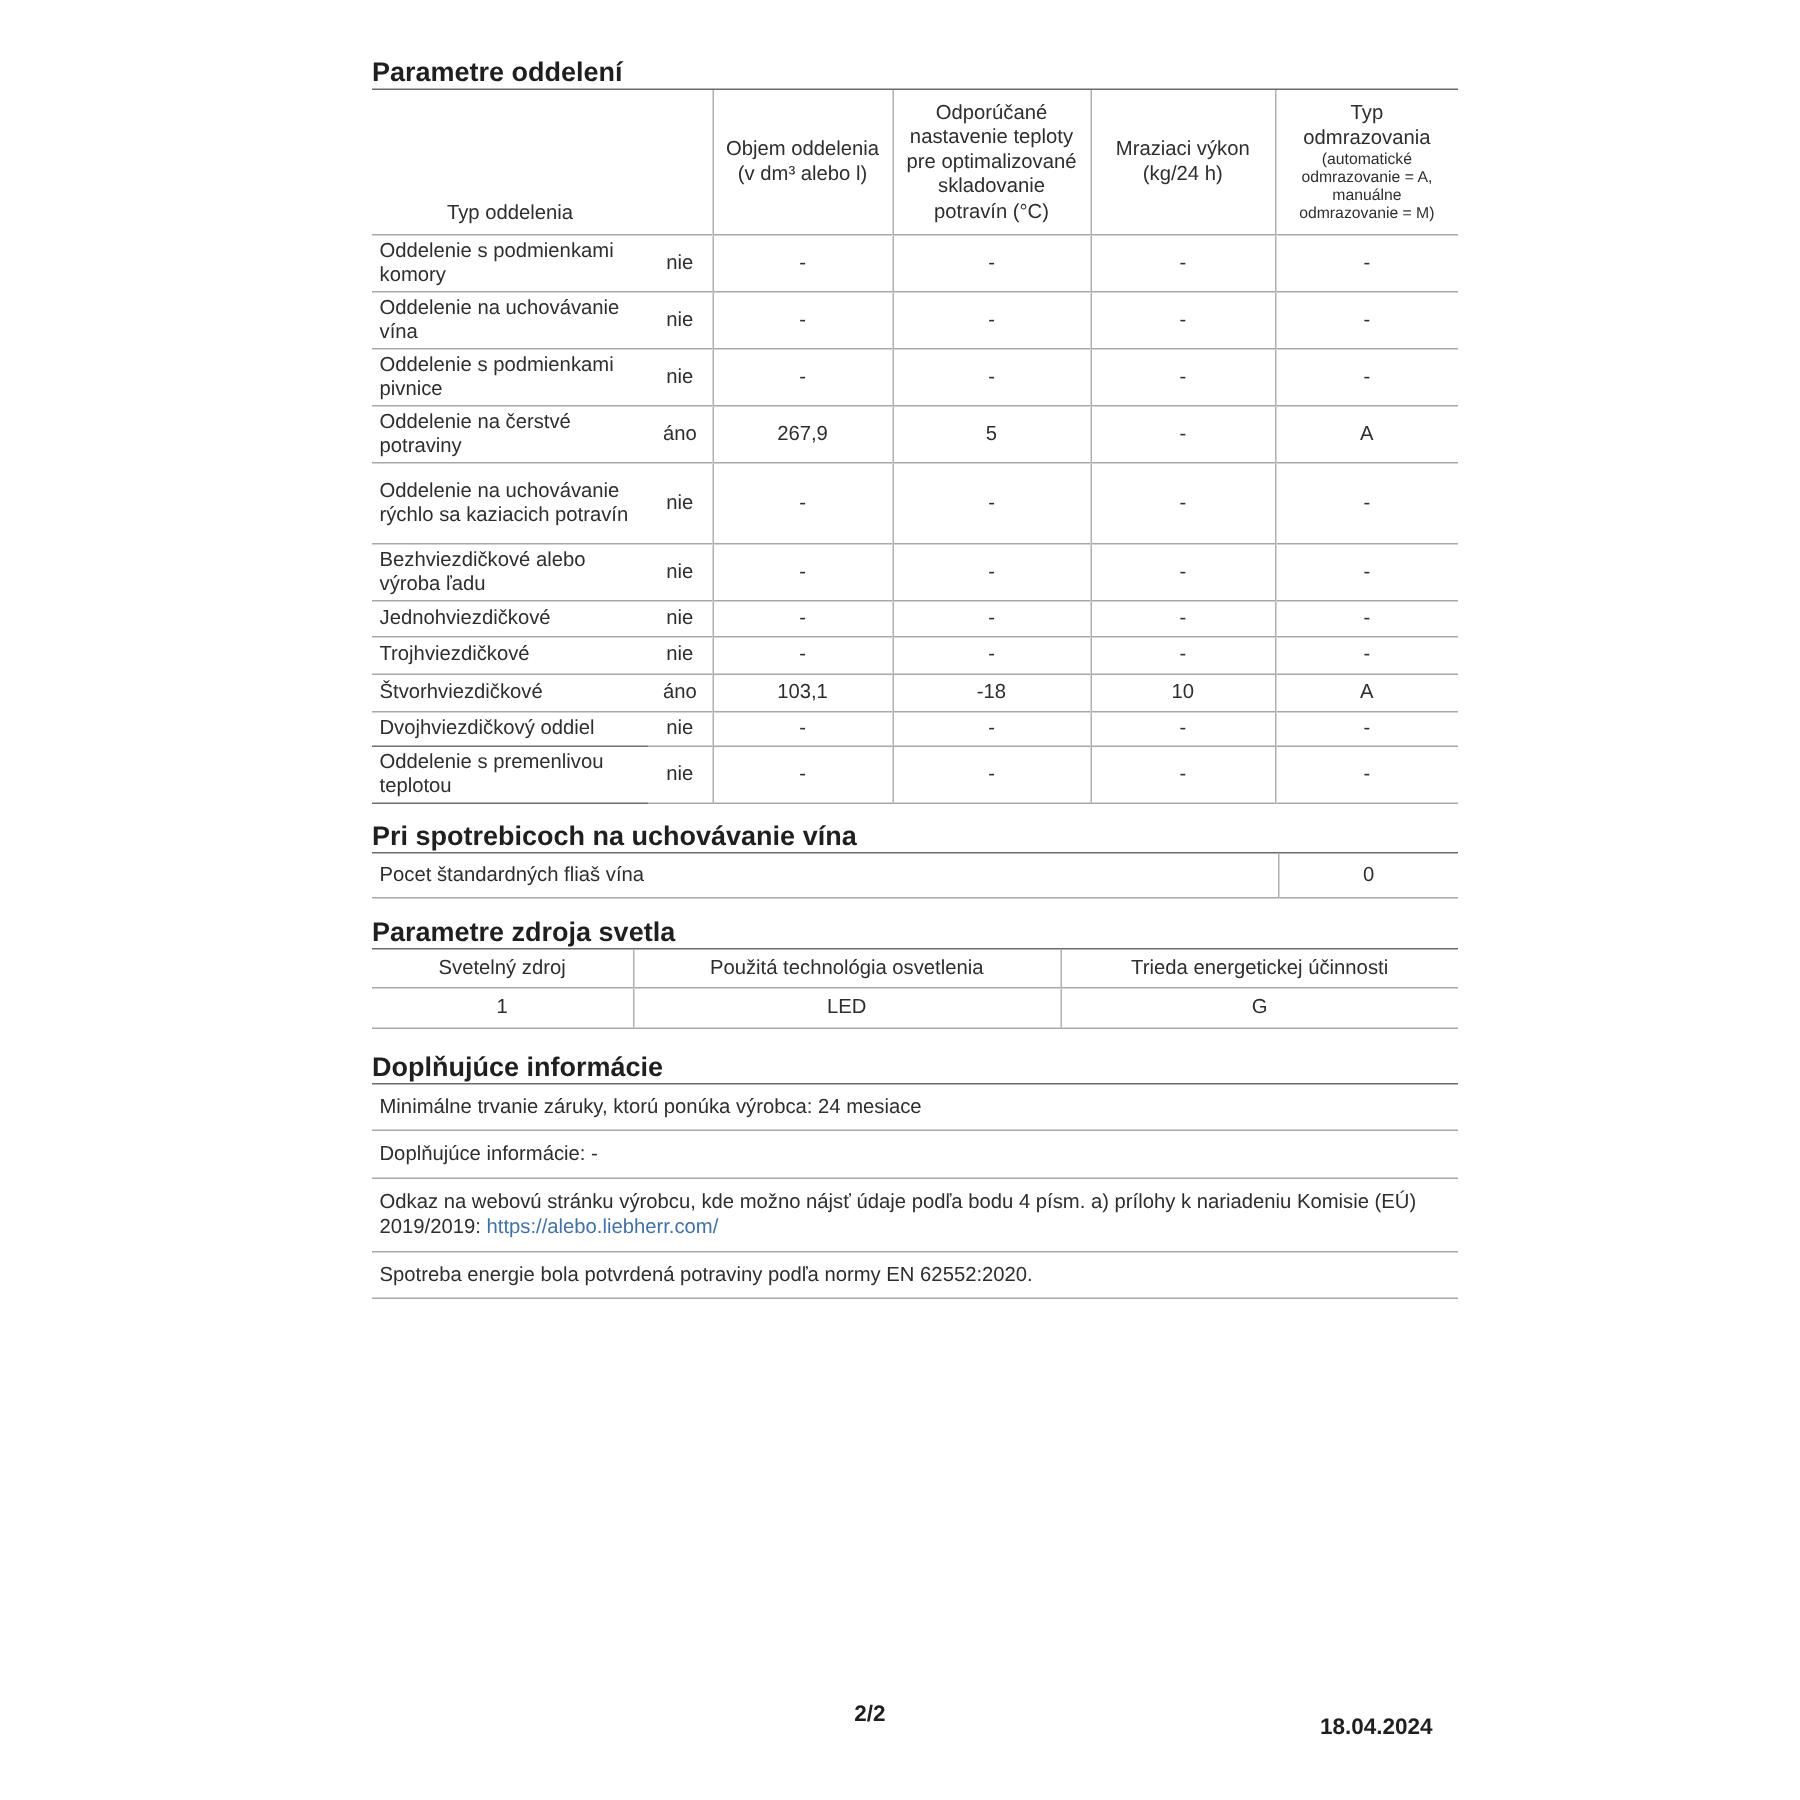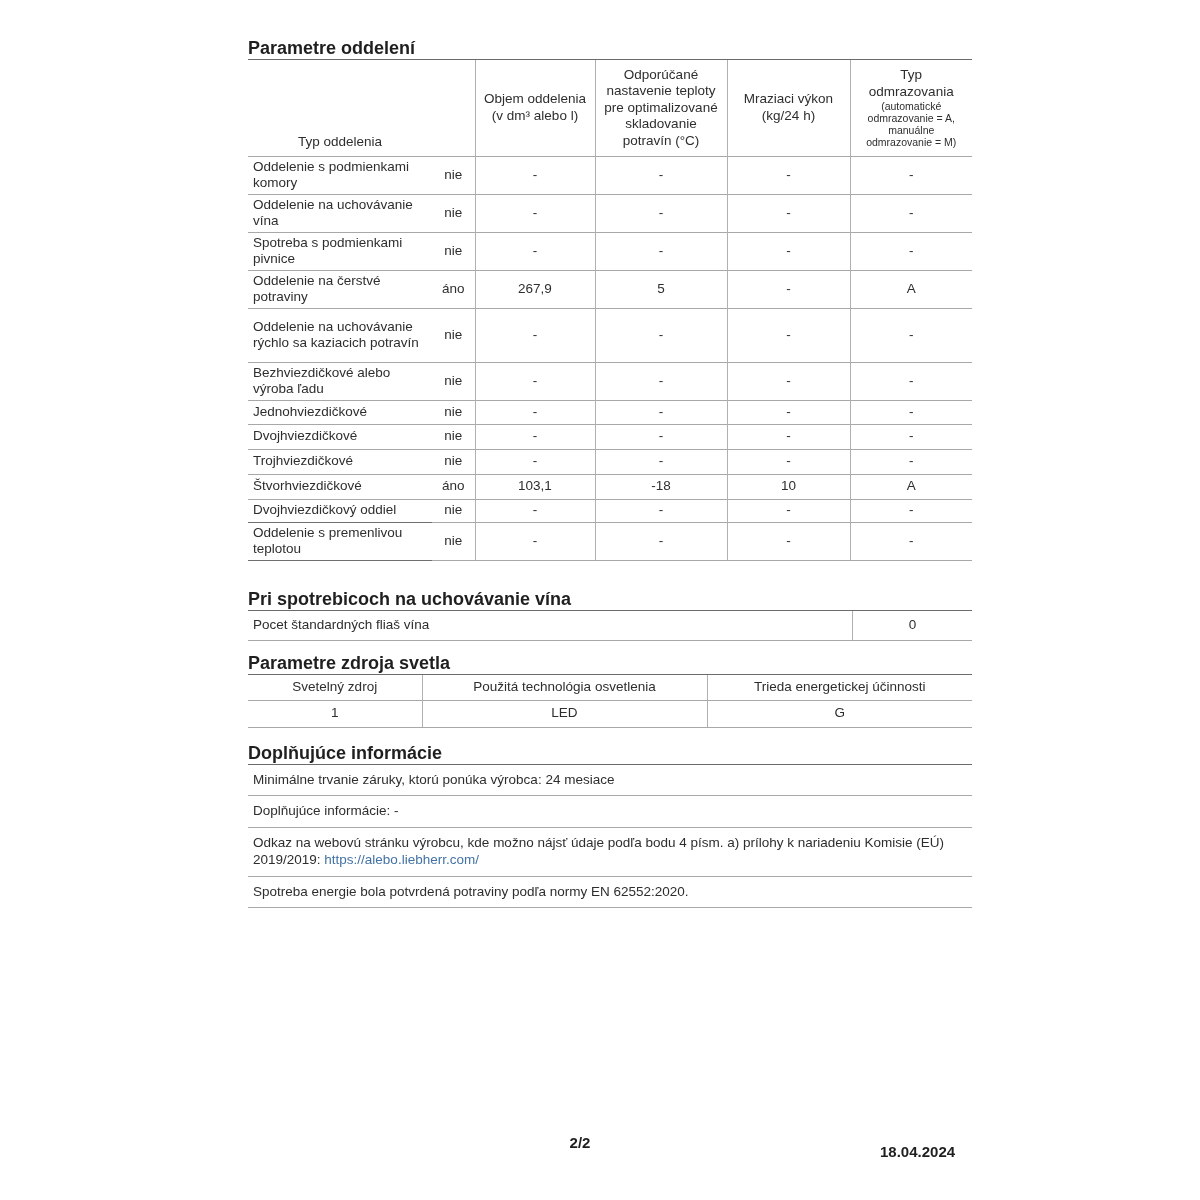--- a/index.html
+++ b/index.html
@@ -50,21 +50,21 @@
   
   .info-row{
     font-size:13.5px;line-height:17.5px;
     padding:6px 5px 7px 5px;
     border-bottom:1px solid #a8a8a8;
   }
   .link{color:#4272a5;text-decoration:none;}
 
   
   .sec2{margin-top:38px;}
-  .sec3{margin-top:30px;}
+  .sec3{margin-top:13px;}
   .sec4{margin-top:14px;}
   .sec5{margin-top:17px;}
 
   
   .footer-page{
     position:absolute;left:520px;top:1134px;width:120px;
     text-align:center;font-size:15px;font-weight:bold;color:#1f1f1f;
   }
   .footer-date{
     position:absolute;left:880px;top:1143px;width:70px;
@@ -122,21 +122,21 @@
           </tr>
           <tr style="height:38px">
             <td class="lbl">Oddelenie na uchovávanie vína</td>
             <td class="yn">nie</td>
             <td class="vline val">-</td>
             <td class="vline val">-</td>
             <td class="vline val">-</td>
             <td class="vline val">-</td>
           </tr>
           <tr style="height:37px">
-            <td class="lbl">Spotreba s podmienkami pivnice</td>
+            <td class="lbl">Oddelenie s podmienkami pivnice</td>
             <td class="yn">nie</td>
             <td class="vline val">-</td>
             <td class="vline val">-</td>
             <td class="vline val">-</td>
             <td class="vline val">-</td>
           </tr>
           <tr style="height:38px">
             <td class="lbl">Oddelenie na čerstvé potraviny</td>
             <td class="yn">áno</td>
             <td class="vline val">267,9</td>
@@ -155,28 +155,20 @@
           <tr style="height:36px">
             <td class="lbl">Bezhviezdičkové alebo výroba ľadu</td>
             <td class="yn">nie</td>
             <td class="vline val">-</td>
             <td class="vline val">-</td>
             <td class="vline val">-</td>
             <td class="vline val">-</td>
           </tr>
           <tr style="height:24px">
             <td class="lbl">Jednohviezdičkové</td>
-            <td class="yn">nie</td>
-            <td class="vline val">-</td>
-            <td class="vline val">-</td>
-            <td class="vline val">-</td>
-            <td class="vline val">-</td>
-          </tr>
-          <tr style="height:25px">
-            <td class="lbl">Dvojhviezdičkové</td>
             <td class="yn">nie</td>
             <td class="vline val">-</td>
             <td class="vline val">-</td>
             <td class="vline val">-</td>
             <td class="vline val">-</td>
           </tr>
           <tr style="height:25px">
             <td class="lbl">Trojhviezdičkové</td>
             <td class="yn">nie</td>
             <td class="vline val">-</td>

